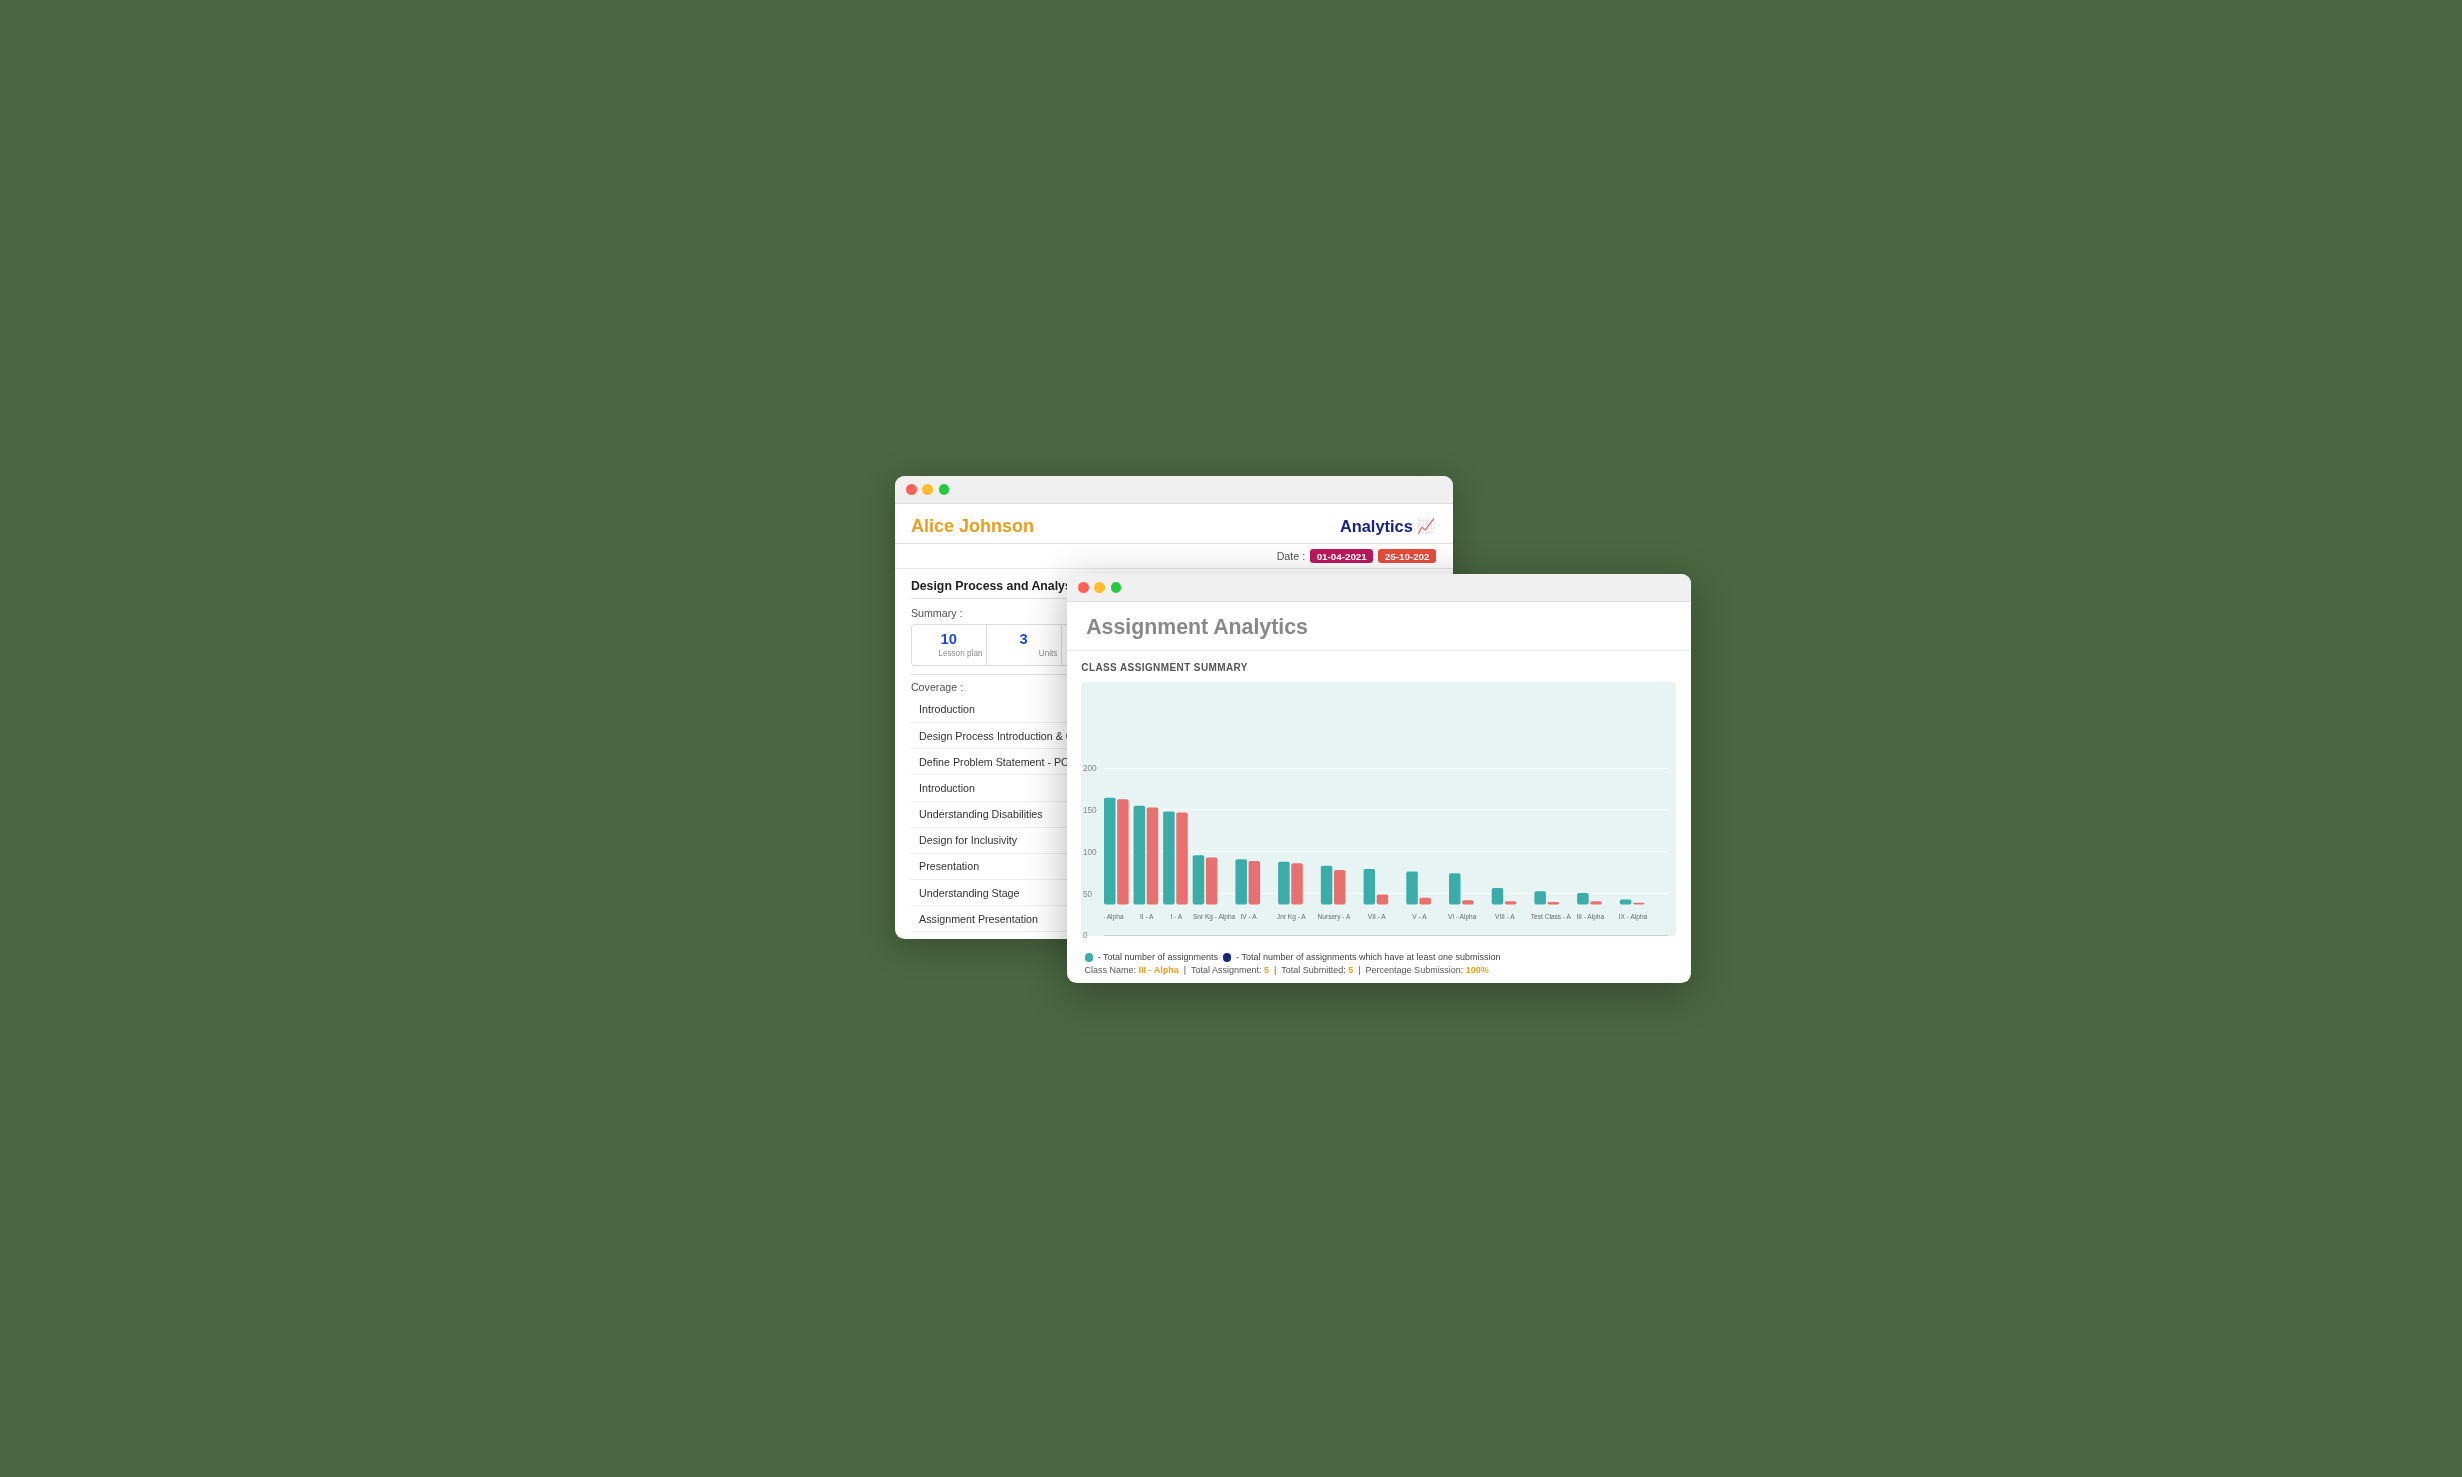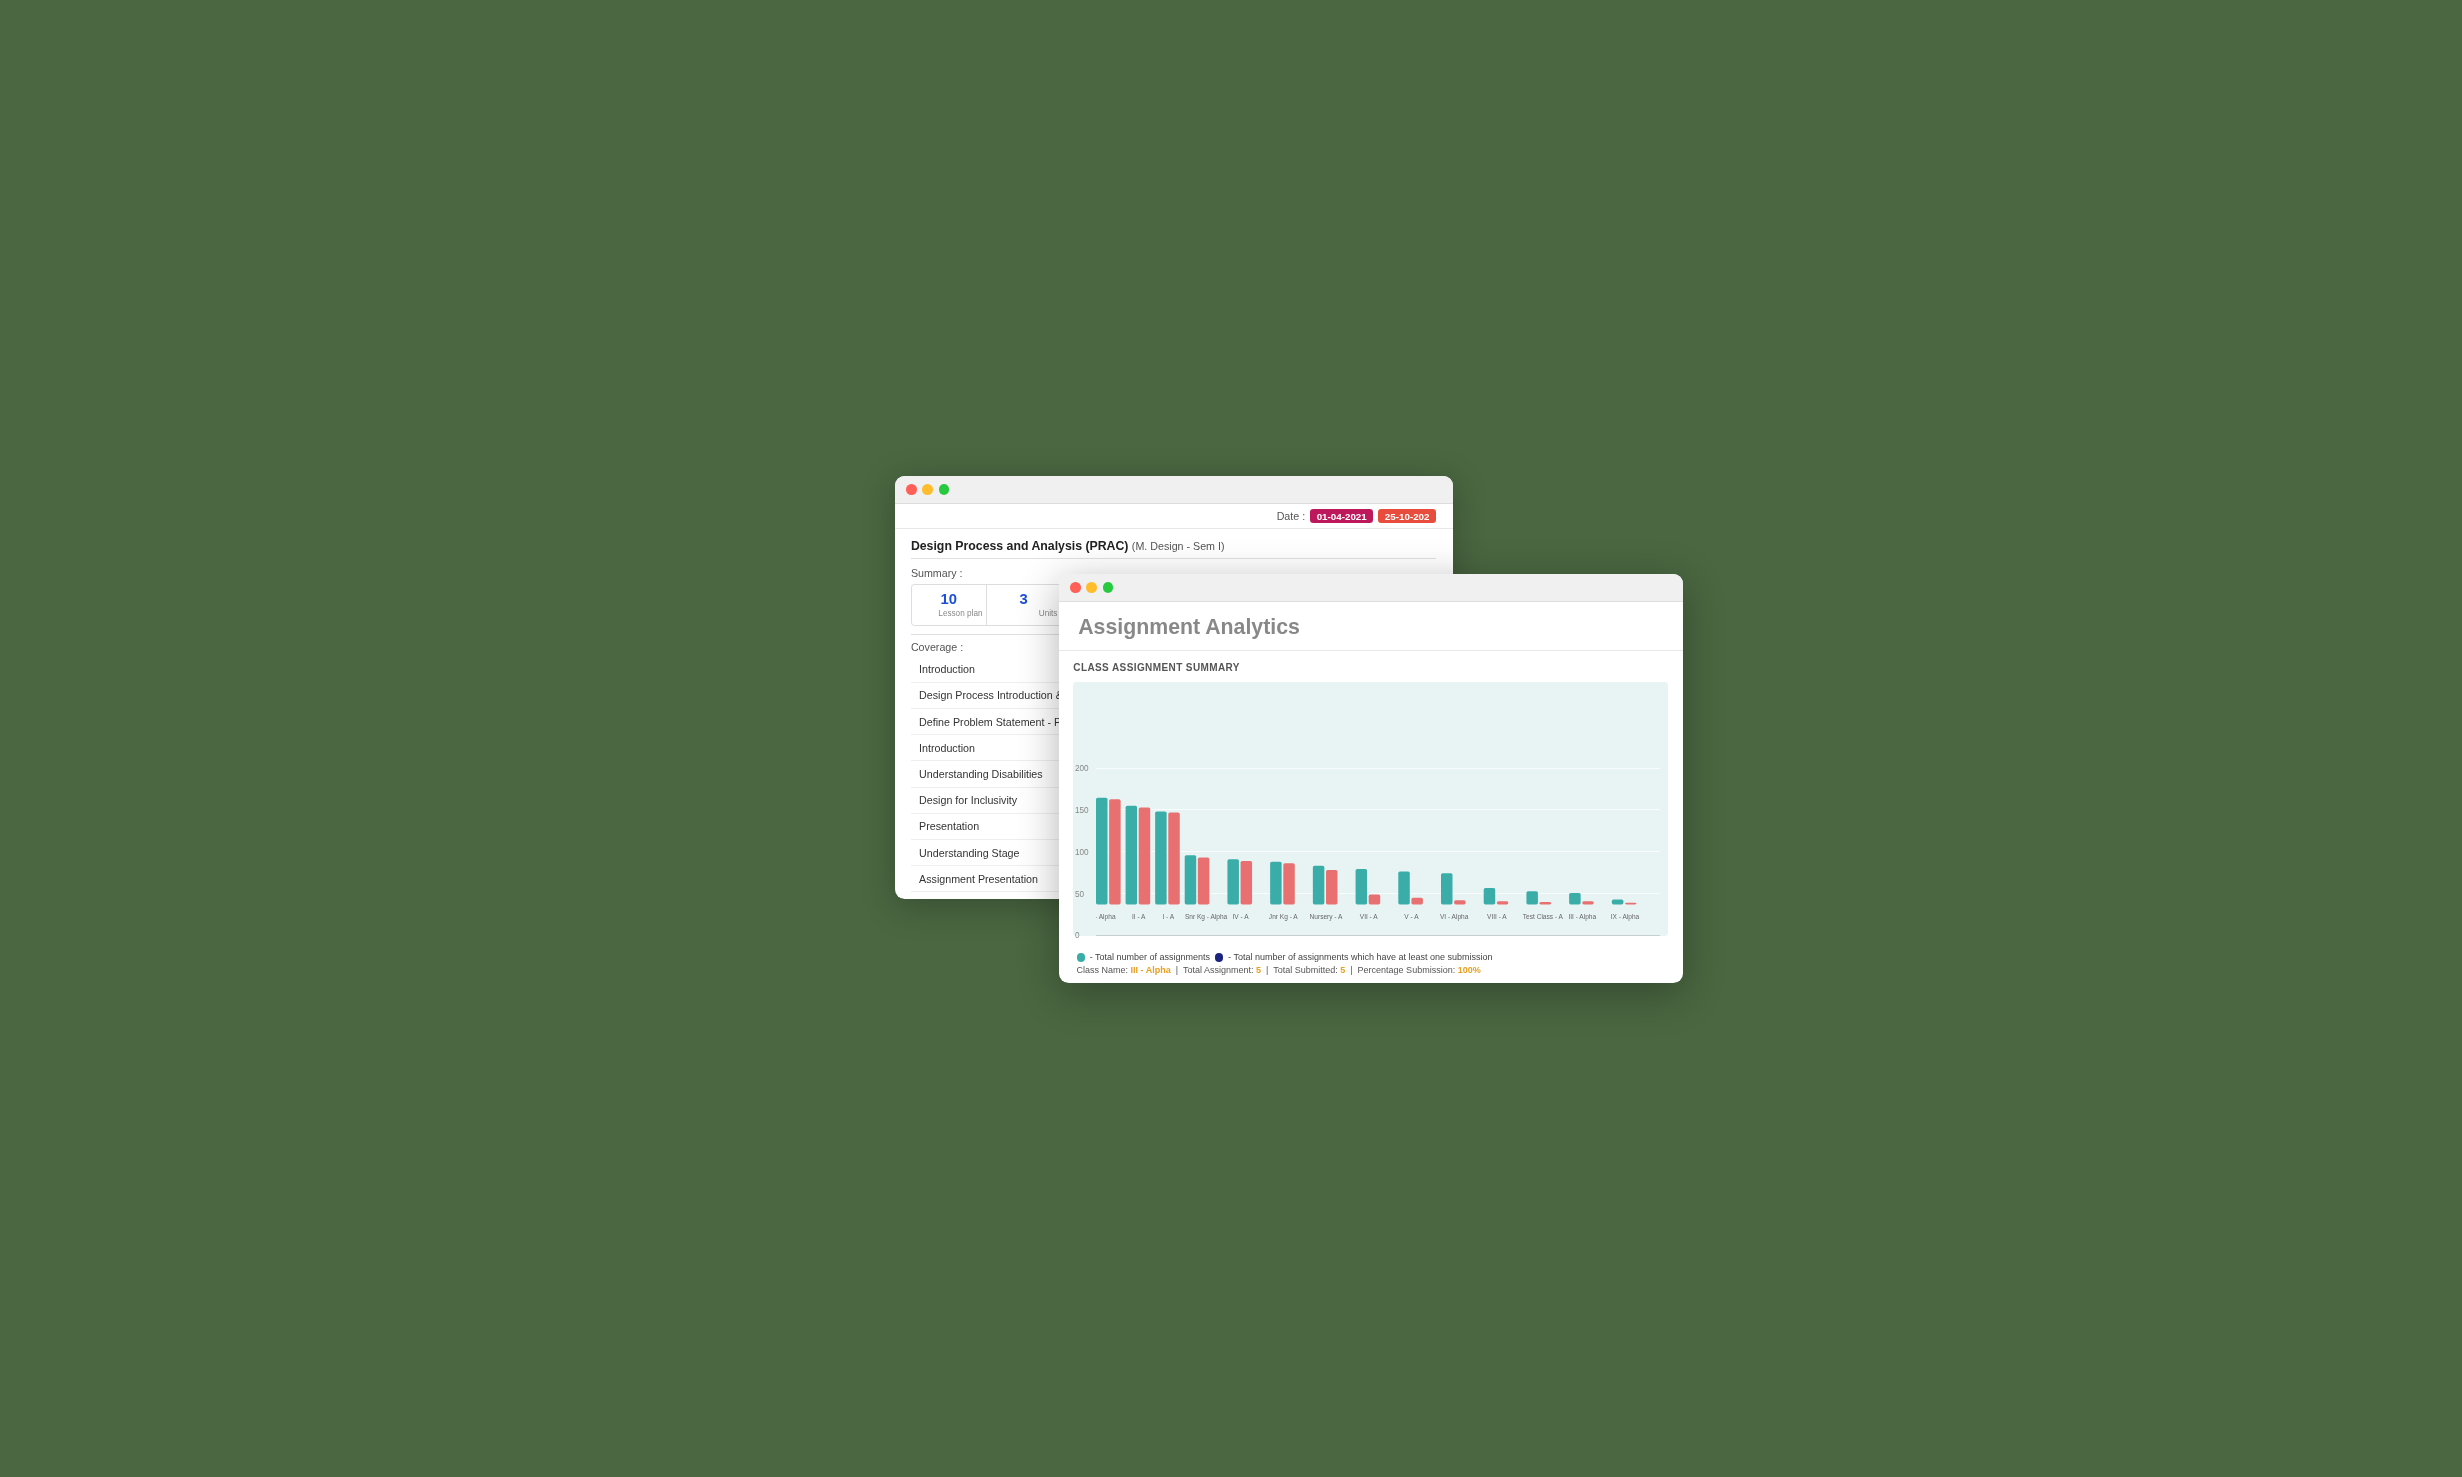--- a/index.html
+++ b/index.html
@@ -28,21 +28,21 @@
       border-radius: 9.8px;
       box-shadow: 0 6.6px 33px rgba(0,0,0,0.25);
       overflow: hidden;
       z-index: 1;
     }
 
     
     .window-front {
       position: absolute;
       top: 98px;
-      left: 164px;
+      left: 172px;
       width: 624px;
       background: #fff;
       border-radius: 9.8px;
       box-shadow: 0 9.8px 41px rgba(0,0,0,0.3);
       overflow: hidden;
       z-index: 2;
     }
 
     .title-bar {
       background: #f0f0f0;
@@ -267,20 +267,27 @@
 
 <div class="windows-container">
 
   <div class="window-back">
     <div class="title-bar">
       <span class="dot dot-red"></span>
       <span class="dot dot-yellow"></span>
       <span class="dot dot-green"></span>
     </div>
 
+    <div class="back-header">
+      <span class="user-name">Alice Johnson</span>
+      <div class="analytics-title">
+        <span>Analytics</span>
+        <span class="analytics-icon">📈</span>
+      </div>
+    </div>
 
     <div class="date-row">
       <span>Date :</span>
       <span class="date-badge date-badge-green">01-04-2021</span>
       <span class="date-badge date-badge-red">25-10-202</span>
     </div>
 
     <div class="course-title">
       <span>Design Process and Analysis (PRAC)</span>
       <span class="course-subtitle">(M. Design - Sem I)</span>

